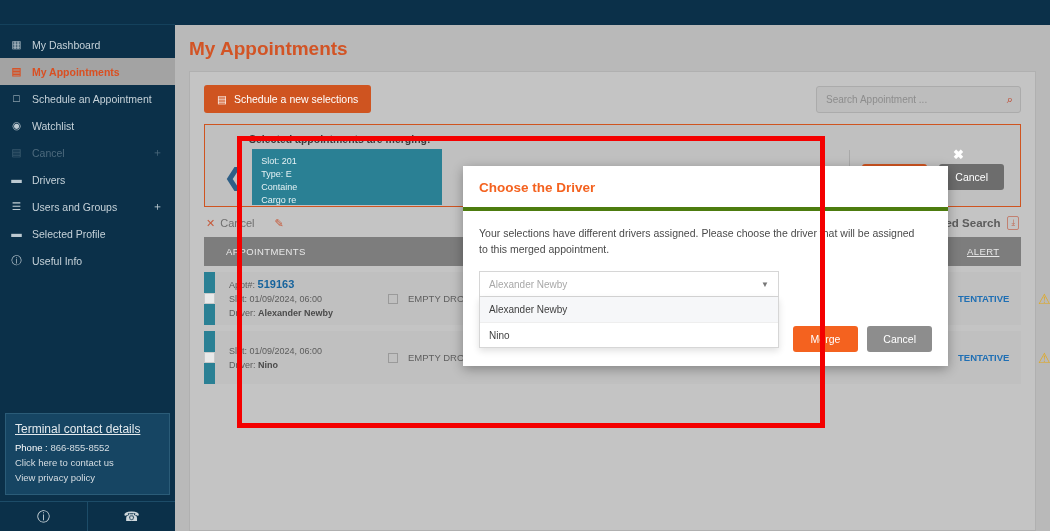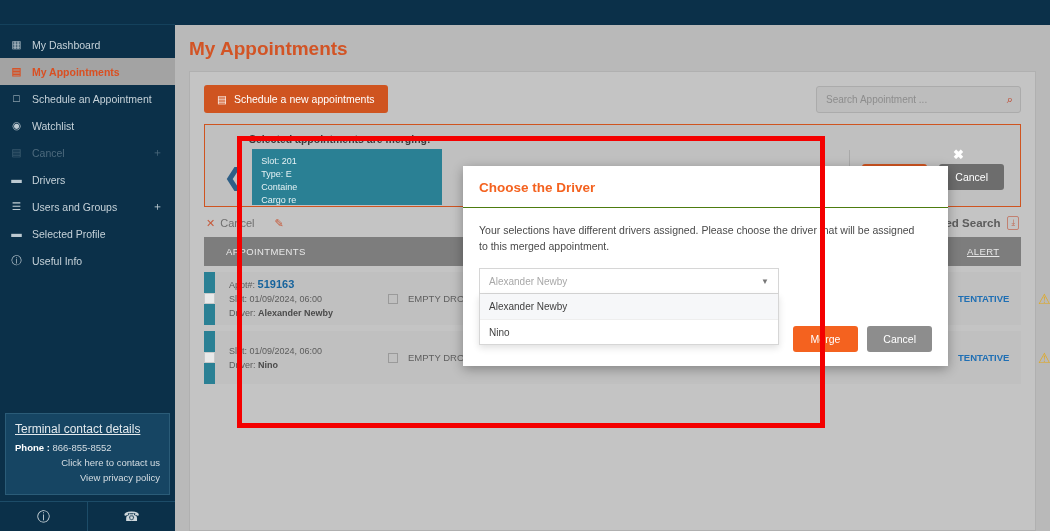--- a/index.html
+++ b/index.html
@@ -32,21 +32,21 @@
   .nav-item .plus { position: absolute; right: 12px; font-size: 11px; }
 
   .sidebar-spacer { flex: 1 1 auto; }
 
   .contact-box {
     margin: 0 5px 6px 5px; padding: 8px 9px 9px 9px;
     background: #164563; border: 1px solid #2b5c78;
     font-size: 9.5px; line-height: 15px; color: #d6dee3;
   }
   .contact-box .title { text-decoration: underline; font-size: 12px; margin-bottom: 3px; display: block; color: #e3eaee; }
-  .contact-box .lnk { display: block; cursor: pointer; text-align: right; }
+  .contact-box .lnk { display: block; cursor: pointer; }
 
   .sidebar-foot {
     height: 30px; display: flex; border-top: 1px solid #1d4c68;
     background: #0b3049;
   }
   .sidebar-foot div {
     flex: 1; display: flex; align-items: center; justify-content: center;
     font-size: 13px; color: #cfd8dd; cursor: pointer;
   }
   .sidebar-foot div + div { border-left: 1px solid #1d4c68; }
@@ -135,21 +135,21 @@
   .cell.size { width: 110px; }
   .cell.own { width: 95px; }
   .cell.stat { width: 80px; color: #1f6fb4; font-weight: bold; font-size: 9.5px; }
   .cell.alert { width: 60px; color: #e3a81a; font-size: 14px; }
 
   
   .modal {
     position: absolute; left: 288px; top: 166px; width: 485px; height: 200px;
     background: #fff; box-shadow: 0 3px 11px rgba(0,0,0,.32); z-index: 40;
   }
-  .modal-head { padding: 14px 16px 12px 16px; border-bottom: 1px solid #4d7c0f; }
+  .modal-head { padding: 14px 16px 12px 16px; border-bottom: 4px solid #4d7c0f; }
   .modal-title { font-size: 13.5px; font-weight: bold; color: #f4621f; }
   .modal-body { padding: 14px 24px 0 16px; }
   .modal-text { font-size: 10.5px; color: #4a4a4a; line-height: 16px; }
   .select-wrap { margin-top: 14px; width: 300px; position: relative; }
   .select-box {
     height: 26px; border: 1px solid #d6d6d6; background: #fff;
     display: flex; align-items: center; padding: 0 9px;
     font-size: 10px; color: #a8a8a8; cursor: pointer;
   }
   .caret { margin-left: auto; font-size: 8px; color: #777; }
@@ -221,42 +221,42 @@
         </div>
         <div class="nav-item">
           <span class="ico">ⓘ</span>
           <span>Useful Info</span>
         </div>
       </div>
     <div class="sidebar-spacer"></div>
 
     <div class="contact-box">
       <span class="title">Terminal contact details</span>
-      <span style="font-weight:bold;color:#fff">Phone :</span>
+      <span style="font-weight:normal;color:#fff">Phone :</span>
       <span>866-855-8552</span>
       <span class="lnk">Click here to contact us</span>
       <span class="lnk">View privacy policy</span>
     </div>
 
     <div class="sidebar-foot">
       <div>ⓘ</div>
       <div>☎</div>
     </div>
   </div>
 
   <div class="main">
     <div class="topbar"></div>
     <div class="page-title">My Appointments</div>
 
     <div class="panel">
 
       <div class="panel-toolbar">
         <button class="btn-schedule">
           <span>▤</span>
-          <span>Schedule a new appointments</span>
+          <span>Schedule a new selections</span>
         </button>
         <div class="search-wrap">
           <input class="search-input" placeholder="Search Appointment ..." style="">
           <span class="search-icon">⌕</span>
         </div>
       </div>
 
       <div class="merge-strip">
         <div class="merge-label">Selected appointments are merging:</div>
         <div class="merge-body">

